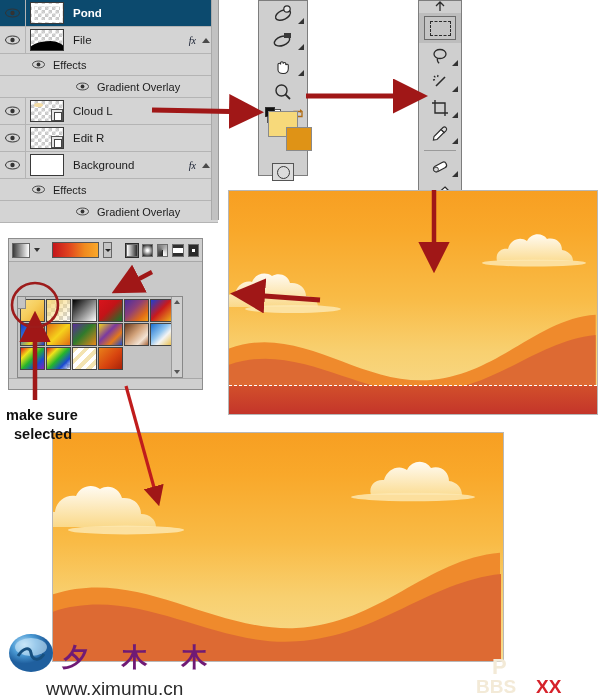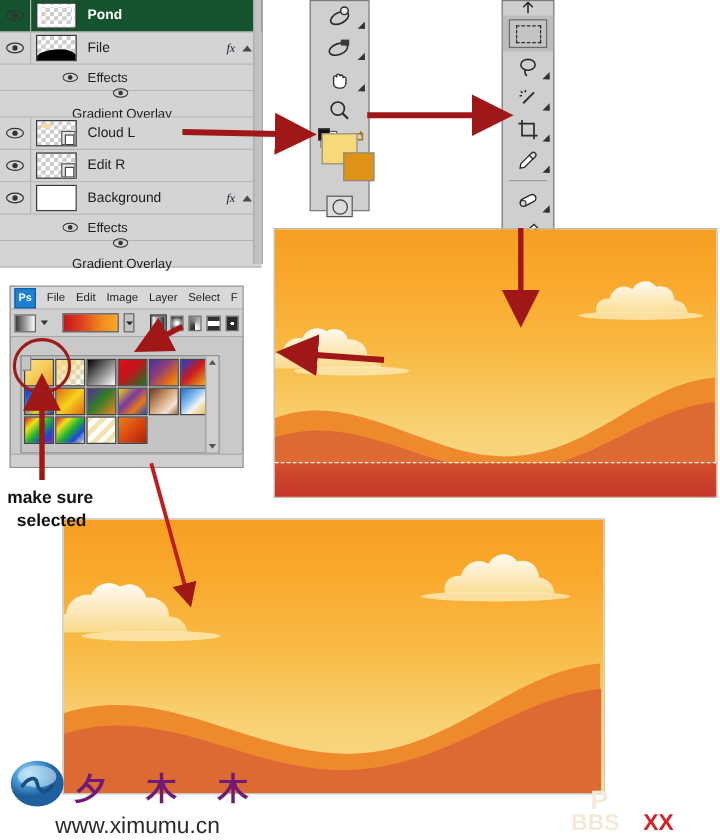--- a/index.html
+++ b/index.html
@@ -7,43 +7,43 @@
     width:600px;height:700px;position:relative;overflow:hidden;
     background:#ffffff;
     font-family:"Liberation Sans", sans-serif;
     font-size:11px;color:#1a1a1a;
   }
   .abs{position:absolute;}
 
   
   #layers-panel{left:0;top:0;width:218px;height:220px;background:#d4d4d4;border-right:1px solid #9a9a9a;}
   .layer-row{position:relative;height:26px;border-bottom:1px solid #b4b4b4;display:flex;align-items:center;background:#d4d4d4;}
-  .layer-row.selected{background:#14532d;}
+  .layer-row.selected{background:#0c4a6e;}
   .layer-row.sub{height:21px;}
   .eye-cell{width:26px;height:100%;display:flex;align-items:center;justify-content:center;border-right:1px solid #b4b4b4;box-sizing:border-box;}
   .eye{width:15px;height:10px;position:relative;}
   .eye svg{display:block;}
   .thumb{width:32px;height:20px;margin-left:4px;border:1px solid #3a3a3a;background:
       linear-gradient(45deg,#c9c9c9 25%,transparent 25%,transparent 75%,#c9c9c9 75%),
       linear-gradient(45deg,#c9c9c9 25%,#fff 25%,#fff 75%,#c9c9c9 75%);
       background-size:7px 7px;background-position:0 0,3.5px 3.5px;position:relative;overflow:hidden;}
   .thumb.sel-outline{outline:2px solid #ffffff;outline-offset:-4px;}
   .thumb.white{background:#fff;}
   .hill-thumb:after{content:"";position:absolute;left:-2px;right:-2px;bottom:0;height:9px;background:#000;
       border-radius:60% 40% 0 0 / 100% 100% 0 0;}
   .so-badge{position:absolute;right:0;bottom:0;width:12px;height:12px;background:#e6e6e6;border:1px solid #555;box-sizing:border-box;}
   .so-badge:after{content:"";position:absolute;left:2px;top:2px;width:6px;height:7px;border:1px solid #444;background:#fff;}
   .cloud-dot{position:absolute;left:3px;top:2px;width:9px;height:4px;background:#f4dca4;border-radius:50%;}
   .layer-name{margin-left:9px;font-size:11.5px;color:#1c1c1c;}
   .layer-row.selected .layer-name{color:#ffffff;font-weight:bold;}
   .fx{position:absolute;right:22px;font-family:"Liberation Serif",serif;font-style:italic;font-size:10px;color:#0f172a;}
   .fx-arrow{position:absolute;right:8px;width:0;height:0;border-left:4px solid transparent;border-right:4px solid transparent;border-bottom:5px solid #4a4a4a;}
   .sub-label{font-size:11px;color:#1c1c1c;}
-  .eff-indent1{padding-left:52px;display:flex;align-items:center;gap:6px;}
-  .eff-indent2{padding-left:60px;display:flex;align-items:center;gap:6px;flex-direction:column;}
+  .eff-indent1{padding-left:32px;display:flex;align-items:center;gap:6px;}
+  .eff-indent2{padding-left:76px;display:flex;align-items:center;gap:6px;}
   .panel-rail{position:absolute;right:0;top:0;width:6px;height:100%;background:#c2c2c2;border-left:1px solid #a9a9a9;}
 
   
   .toolbar{background:#cfcfcf;border:1px solid #7d7d7d;box-sizing:border-box;}
   #toolbar-nav{left:258px;top:0;width:50px;height:176px;}
   #toolbar-sel{left:418px;top:0;width:44px;height:196px;}
   .tool{width:100%;height:26px;display:flex;align-items:center;justify-content:center;position:relative;}
   .tool.active{background:#bdbdbd;}
   .tool .tri{position:absolute;right:3px;bottom:3px;width:0;height:0;border-left:3px solid transparent;border-top:3px solid transparent;border-right:3px solid #333;border-bottom:3px solid #333;}
   .tool svg{display:block;}
@@ -401,29 +401,20 @@
   </svg>
   <svg class="hill-back" viewBox="0 0 452 129" preserveAspectRatio="none">
     <path d="M0 62 C86 34 160 100 246 96 C330 92 378 26 452 20 L452 129 L0 129Z" fill="#ef8a2c"></path>
   </svg>
   <svg class="hill-front" viewBox="0 0 452 92" preserveAspectRatio="none">
     <path d="M0 42 C86 14 160 78 246 72 C330 66 378 12 452 4 L452 92 L0 92Z" fill="#dd6a33"></path>
   </svg>
 </div>
 
 <div class="abs" id="ps-window">
-  <div id="ps-menubar">
-    <span class="ps-logo">Ps</span>
-    <span class="ps-menu">File</span>
-    <span class="ps-menu">Edit</span>
-    <span class="ps-menu">Image</span>
-    <span class="ps-menu">Layer</span>
-    <span class="ps-menu">Select</span>
-    <span class="ps-menu">F</span>
-  </div>
 
   <div id="ps-optionsbar">
     <span class="opt-swatch"></span>
     <span class="opt-caret"></span>
     <span style="width:6px"></span>
     <span class="grad-preview"></span>
     <span class="grad-caret">
         <i></i>
       </span>
     <span style="width:8px"></span>

